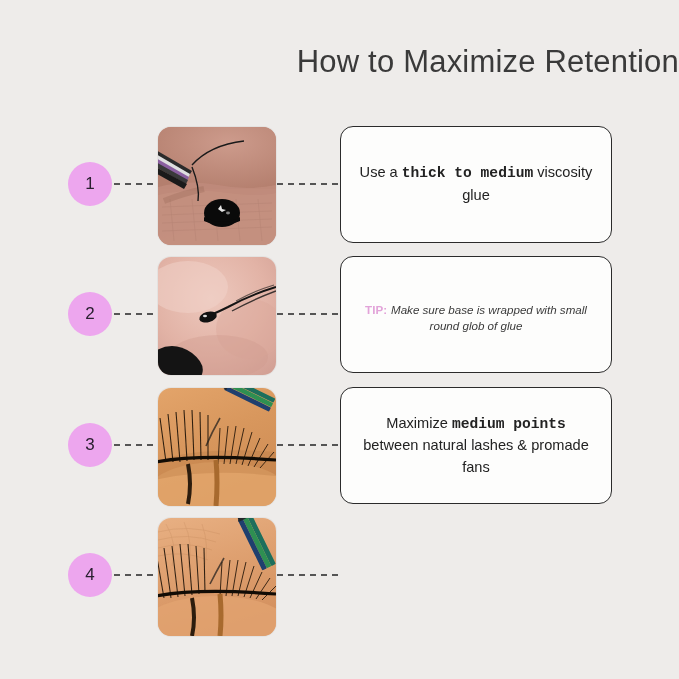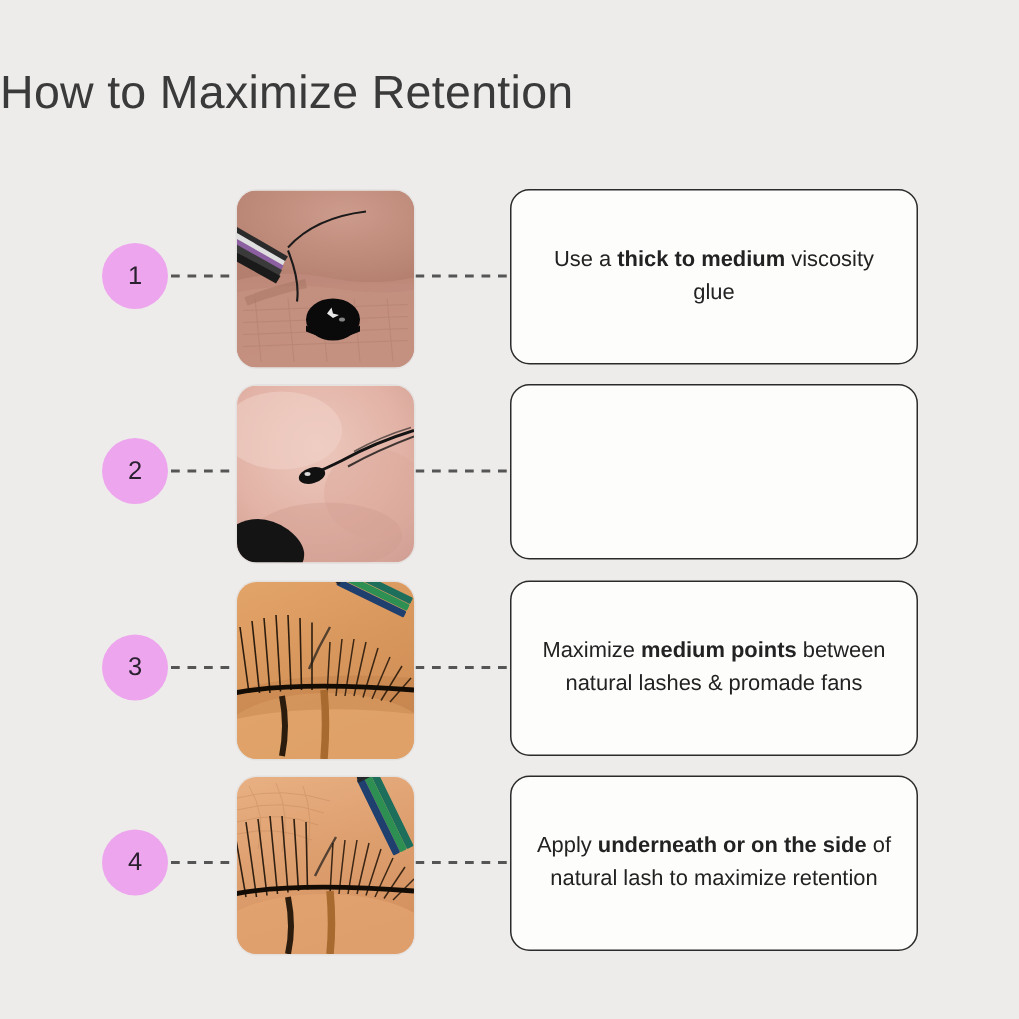--- a/index.html
+++ b/index.html
@@ -7,21 +7,21 @@
     width:679px;height:679px;
     background:#eeecea;
     font-family:"Liberation Sans", sans-serif;
     overflow:hidden;
     position:relative;
   }
   .canvas{position:relative;width:679px;height:679px;}
 
   .page-title{
     position:absolute;left:0;top:44px;width:679px;
-    text-align:left;
+    text-align:right;
     font-size:31px;
     font-weight:300;
     letter-spacing:.2px;
     color:#3a3a3a;
   }
 
   .step-row{position:absolute;left:0;width:679px;height:130px;}
   .row1{top:120px;}
   .row2{top:250px;}
   .row3{top:381px;}
@@ -63,21 +63,21 @@
     background:#fdfdfc;
     display:flex;flex-direction:column;
     align-items:center;justify-content:center;
     box-sizing:border-box;
     padding:4px 16px;
   }
   .card-main{
     font-size:14.6px;color:#222;text-align:center;
     line-height:1.48;
   }
-  .card-main b{font-weight:700;}
+  .card-main b{font-weight:700;font-family:Liberation Mono, monospace;}
   .tip-line{
     margin-top:7px;
     font-size:11.6px;text-align:center;line-height:1.42;
     color:#3a3a3a;font-style:italic;
   }
   .tip-label{color:#e2a3d9;font-style:normal;font-weight:700;margin-right:4px;}
 </style>
 </head>
 <body>
 
@@ -159,20 +159,23 @@
         <path d="M-6 96 Q14 82 34 96 Q52 110 40 124 L-10 124 Z" fill="#141414"></path>
         <path d="M118 30 Q92 38 70 50 Q58 56 50 59" stroke="#141414" stroke-width="2" fill="none"></path>
         <path d="M118 34 Q94 43 74 54" stroke="#141414" stroke-width="1.4" fill="none" opacity="0.8"></path>
         <path d="M116 28 Q96 34 78 44" stroke="#141414" stroke-width="1.1" fill="none" opacity="0.6"></path>
         <ellipse cx="50" cy="60" rx="9" ry="5.2" fill="#111" transform="rotate(-16 50 60)"></ellipse>
         <ellipse cx="47" cy="59" rx="2" ry="1.3" fill="#ffffff" opacity="0.85"></ellipse>
       </svg>
     </div>
     <div class="dash dash-right"></div>
     <div class="card">
+      <div class="tip-line">
+        <span class="tip-label">TIP:</span><span>Make sure base is wrapped with small round glob of glue</span>
+      </div>
     </div>
   </div>
 
   <div class="step-row row3">
     <div class="num-circle">3</div>
     <div class="dash dash-left"></div>
     <div class="photo">
       <svg viewBox="0 0 118 118" xmlns="http://www.w3.org/2000/svg">
         <defs>
           <linearGradient id="sk3" x1="0" y1="0" x2="0.4" y2="1">
@@ -273,20 +276,15 @@
           <rect x="58" y="16" width="56" height="5" rx="1" fill="#1d6f5c"></rect>
           <rect x="58" y="21" width="56" height="5" rx="1" fill="#2e8f52"></rect>
           <rect x="58" y="26" width="56" height="5" rx="1" fill="#1f3f6e"></rect>
           <path d="M44 20 L60 16 L60 31 L44 27 Z" fill="#23262a"></path>
           <path d="M32 22 L46 19 L46 28 L32 26 Z" fill="#111"></path>
         </g>
         <path d="M66 40 Q58 54 52 66" stroke="#1a1a1a" stroke-width="1.6" fill="none" opacity="0.7"></path>
       </svg>
     </div>
     <div class="dash dash-right"></div>
-    <div class="card">
-      <div class="card-main">
-        <span>Apply </span><b>underneath or on the side</b><span> of natural lash to maximize retention</span>
-      </div>
-    </div>
   </div>
 
 </div>
 
 </body></html>

